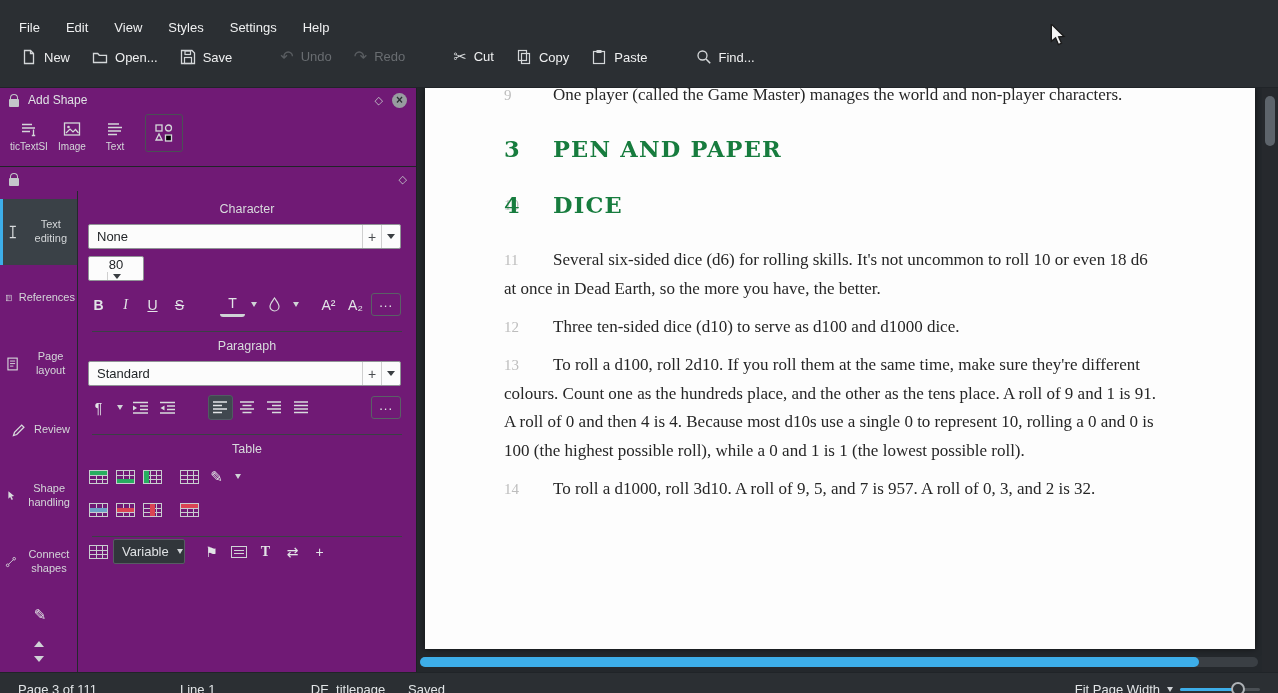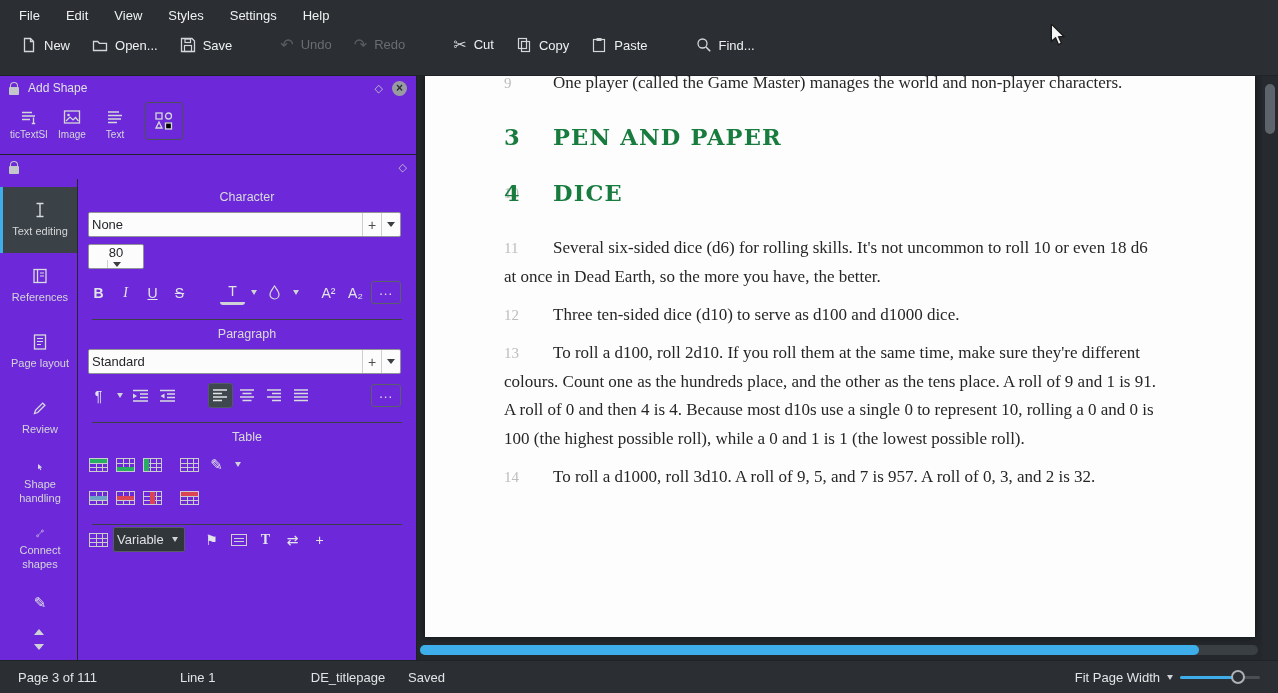--- a/index.html
+++ b/index.html
@@ -2,38 +2,38 @@
 <html><head>
 <meta charset="utf-8">
 <style>
   * { margin:0; padding:0; box-sizing:border-box; }
   html,body { background:#1e2125; }
   .app { position:relative; width:1278px; height:693px; background:#2b2f33;
          color:#eff0f1; font-family:"Liberation Sans", sans-serif; font-size:13px;
          overflow:hidden; user-select:none; }
 
   
-  .menubar { height:30px; display:flex; align-items:center; padding-left:6px; }
+  .menubar { height:30px; display:flex; align-items:center; padding-left:6px;margin-top:12px; }
   .menu-item { padding:5px 13px; border-radius:3px; cursor:default; }
 
   
   .toolbar { height:46px; display:flex; align-items:flex-start; gap:4px; padding:0 12px;
              border-bottom:1px solid #202428; }
   .tbtn { display:flex; align-items:center; gap:7px; padding:7px 9px; border-radius:3px; }
   .tbtn svg { display:block; }
   .tbtn .glyph { font-size:16px; line-height:14px; color:#d4d7d9; }
   .tbtn.disabled { color:#696d71; }
   .tbtn.disabled .glyph { color:#595d61; }
   .tgap { width:22px; }
 
   
   .main { display:flex; height:584px; }
 
   
-  .left-panel { width:417px; display:flex; flex-direction:column; background:#6d28d9;
+  .left-panel { width:417px; display:flex; flex-direction:column; background:#701a75;
                 border-right:1px solid #1d2124; }
   .docker-header { height:24px; display:flex; align-items:center; gap:9px; padding:0 9px;
                    font-size:12px; color:#dfe2e4; }
   .spacer { flex:1; }
   .lock-icon { position:relative; width:10px; height:8px; background:#c3c7ca;
                border-radius:1px; margin-top:5px; }
   .lock-icon::before { content:""; position:absolute; top:-5px; left:1px; width:6px; height:6px;
                border:1.5px solid #c3c7ca; border-bottom:none; border-radius:4px 4px 0 0; }
   .diamond { color:#c3c7ca; font-size:11px; }
   .close-btn { width:15px; height:15px; border-radius:50%; background:#989ca0; color:#2b2f33;
@@ -45,40 +45,40 @@
                font-size:10px; color:#d4d7d9; overflow:hidden; white-space:nowrap; }
   .shape-big { width:38px; height:38px; border:1px solid #4a5055; border-radius:3px;
                display:flex; align-items:center; justify-content:center; margin-left:8px; }
 
   .tool-docker { flex:1; display:flex; flex-direction:column; border-top:1px solid #202428;
                  margin-top:6px; min-height:0; }
   .to-body { flex:1; display:flex; min-height:0; }
 
   .tab-strip { width:78px; display:flex; flex-direction:column; padding-top:8px;
                border-right:1px solid #24282c; }
-  .tab { min-height:66px; display:flex; flex-direction:column; align-items:center;
+  .tab { min-height:66px; display:flex; flex-direction:row; align-items:center;
          justify-content:center; gap:6px; font-size:11px; color:#d4d7d9; text-align:center;
          padding:12px 2px; line-height:1.25; border-left:3px solid transparent; }
   .tab.selected { background:#3a4147; border-left-color:#3daee9; }
   .tab svg { display:block; }
   .tab-partial { min-height:34px; }
   .tab-scrollers { margin-top:auto; display:flex; flex-direction:column; align-items:center;
                    gap:9px; padding:6px 0 10px; }
   .chev-up { width:0; height:0; border-left:5px solid transparent; border-right:5px solid transparent;
              border-bottom:6px solid #cfd3d6; }
   .chev-down { width:0; height:0; border-left:5px solid transparent; border-right:5px solid transparent;
                border-top:6px solid #cfd3d6; }
 
   .options { flex:1; display:flex; flex-direction:column; padding:4px 0; overflow:hidden; }
   .section-label { text-align:center; color:#d8dbdd; font-size:12.5px; padding:7px 0 6px; }
   .divider { height:1px; background:#3b4045; margin:8px 14px 0; }
 
   .combo { background:#fcfcfc; border:1px solid #919497; border-radius:2px; height:25px;
            display:flex; align-items:center; color:#232629; font-size:13px; overflow:hidden; }
-  .combo-value { padding:0 3px; flex:1; text-align:left; white-space:nowrap; }
+  .combo-value { padding:0 8px; flex:1; text-align:left; white-space:nowrap; }
   .combo-plus { width:19px; height:100%; display:flex; align-items:center; justify-content:center;
                 color:#4a4d50; font-size:14px; border-left:1px solid #cfcfcf; }
   .combo-chev { width:19px; height:100%; display:flex; align-items:center; justify-content:center;
                 border-left:1px solid #cfcfcf; }
   .tri { width:0; height:0; border-left:4px solid transparent; border-right:4px solid transparent;
          border-top:5px solid #3a3e42; }
   .tri.light { border-top-color:#cfd3d6; border-left-width:3.5px; border-right-width:3.5px; }
   .combo.dark { background:#31363b; border:1px solid #565c62; color:#dfe2e4; }
   .combo.dark .combo-chev { border-left:none; }
 

